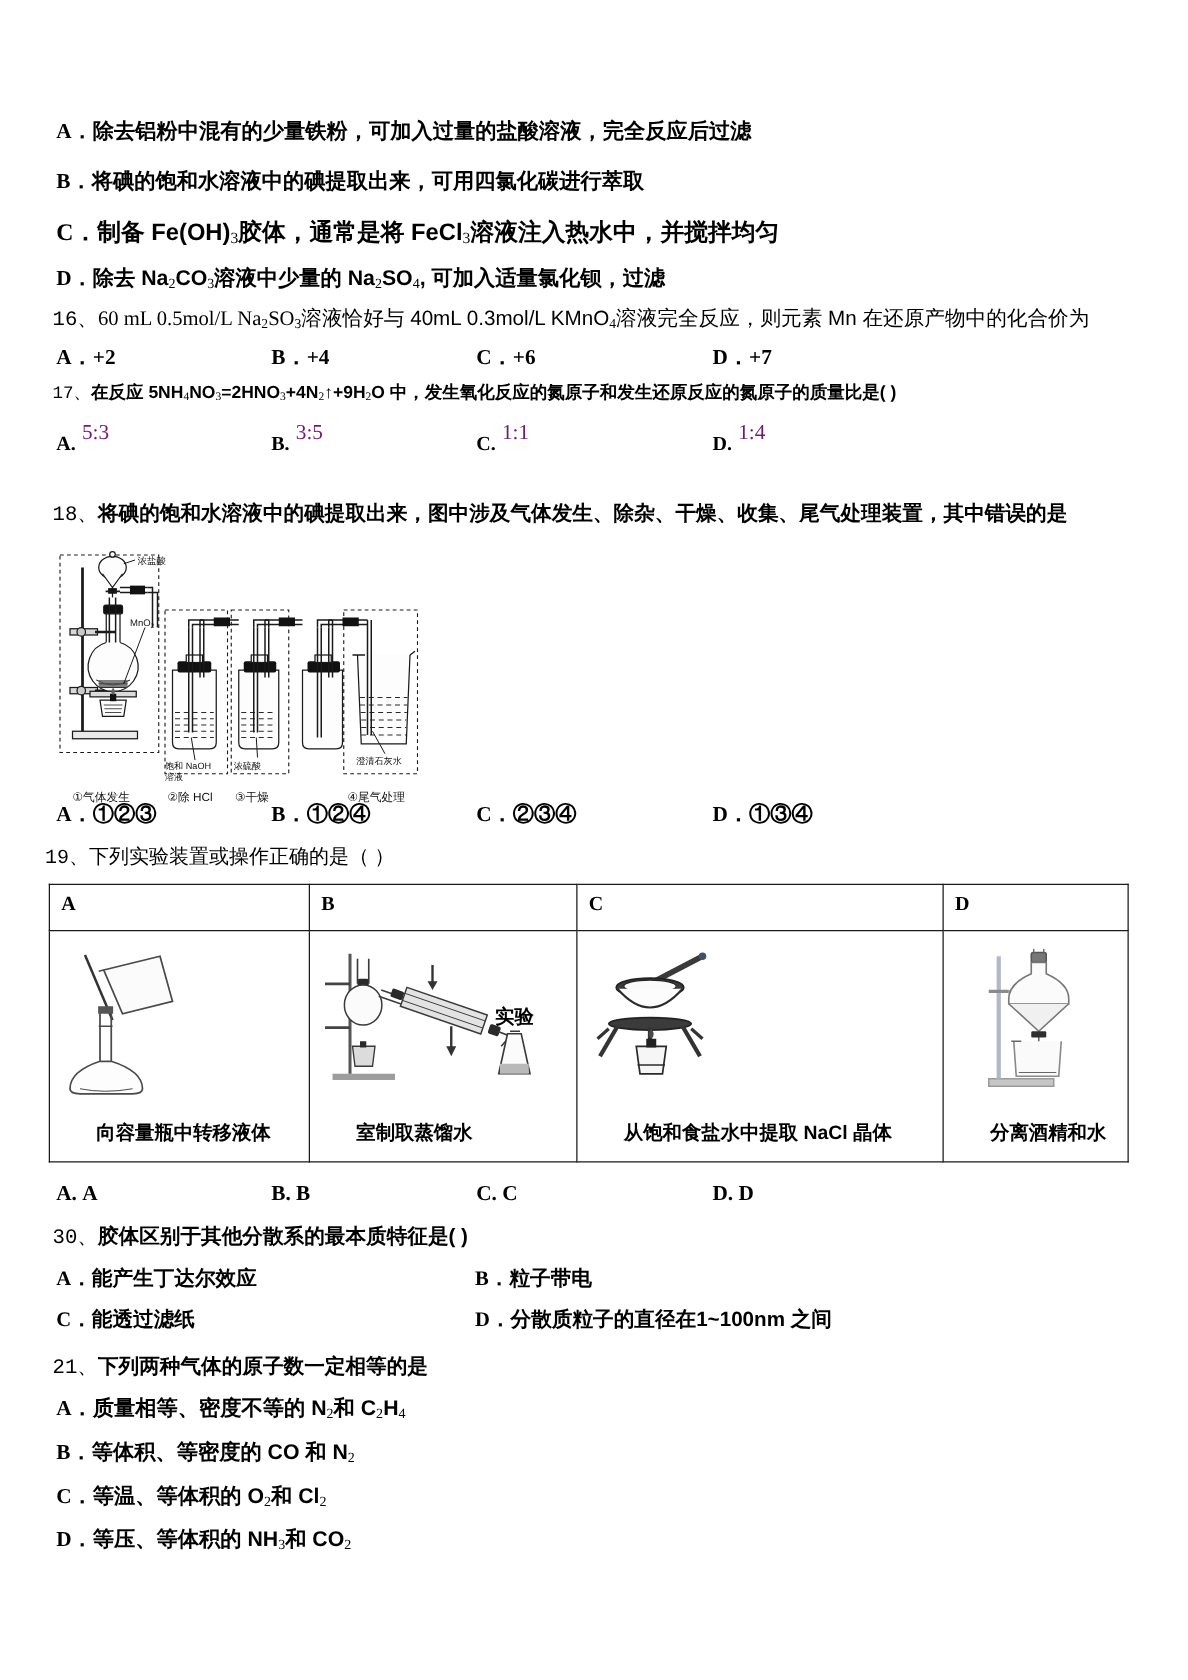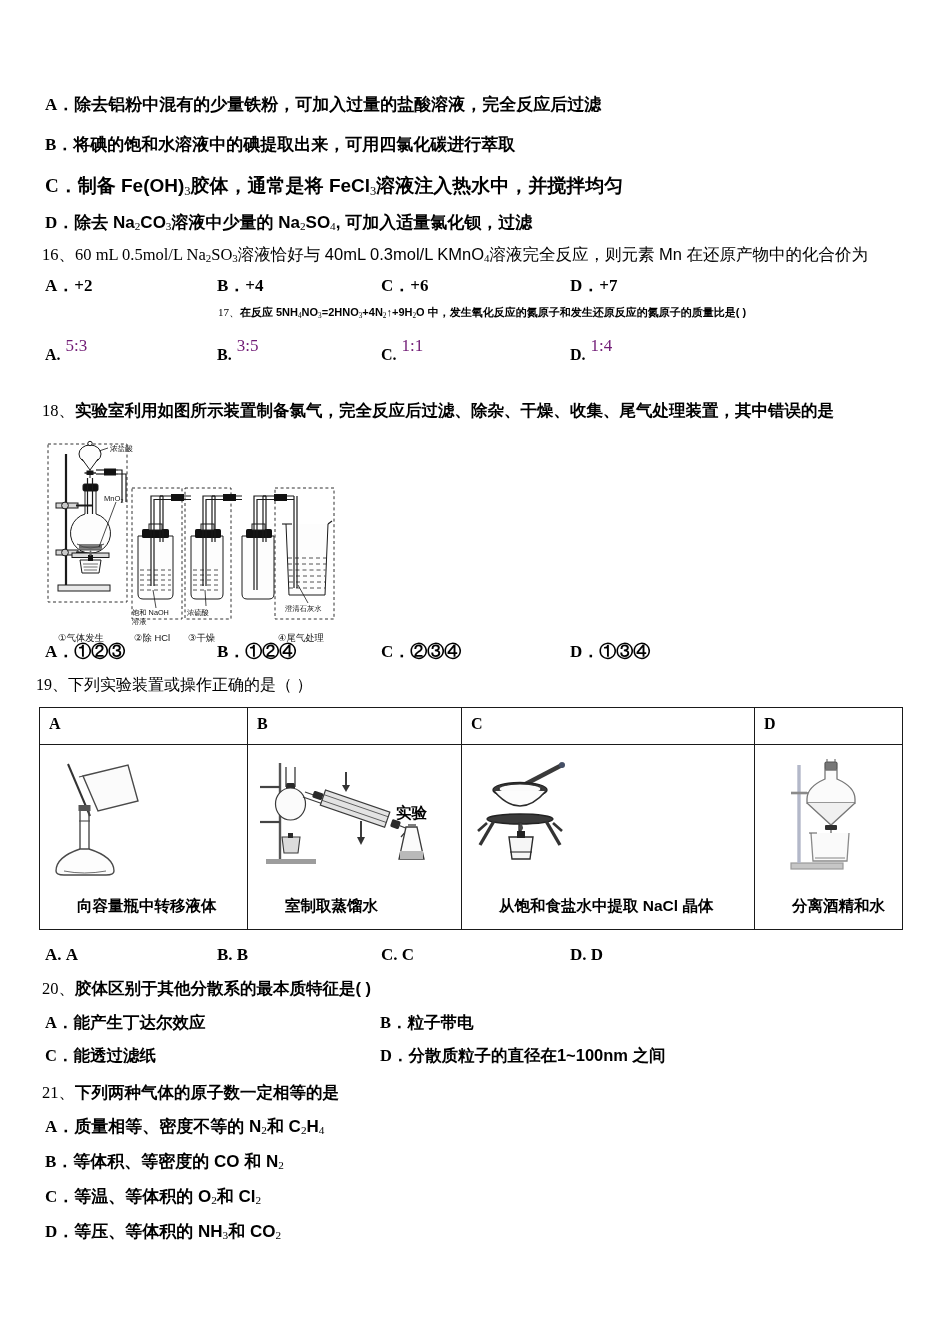--- a/index.html
+++ b/index.html
@@ -39,21 +39,21 @@
     font-family: "Liberation Serif", serif;
   }
   .cn {
     font-family: "Liberation Sans", "DejaVu Sans", sans-serif;
     font-weight: bold;
   }
   .cn-light {
     font-family: "Liberation Sans", "DejaVu Sans", sans-serif;
   }
   .qnum {
-    font-family: Liberation Serif, serif;
+    font-family: Liberation Mono, monospace;
   }
   sub { font-size: 0.66em; vertical-align: -0.22em; }
 
   .optA { position:absolute; left:0; }
   .optB { position:absolute; left:172px; }
   .optC { position:absolute; left:336px; }
   .optD { position:absolute; left:525px; }
 
   
   .ratio {
@@ -123,33 +123,33 @@
     <span class="qnum">16、</span><span>60 mL 0.5mol/L Na</span><sub>2</sub><span>SO</span><sub>3</sub><span class="cn-light">溶液恰好与 40mL 0.3mol/L KMnO</span><sub>4</sub><span class="cn-light">溶液完全反应，则元素 Mn 在还原产物中的化合价为</span>
   </div>
 
   <div class="opt-row" style="top:274px;font-size:17px;">
     <span class="optA"><span class="lab">A．</span><span class="lab">+2</span></span>
     <span class="optB"><span class="lab">B．</span><span class="lab">+4</span></span>
     <span class="optC"><span class="lab">C．</span><span class="lab">+6</span></span>
     <span class="optD"><span class="lab">D．</span><span class="lab">+7</span></span>
   </div>
 
-  <div class="q-line" style="top:305px;font-size:11px;text-align:center;">
+  <div class="q-line" style="top:305px;font-size:14px;">
     <span class="qnum">17、</span><span class="cn">在反应 5NH</span><sub>4</sub><span class="cn">NO</span><sub>3</sub><span class="cn">=2HNO</span><sub>3</sub><span class="cn">+4N</span><sub>2</sub><span class="cn">↑+9H</span><sub>2</sub><span class="cn">O 中，发生氧化反应的氮原子和发生还原反应的氮原子的质量比是(  )</span>
   </div>
 
   <div class="opt-row" style="top:345px;font-size:16px;">
     <span class="optA"><span class="lab">A.</span><span class="ratio">5:3</span></span>
     <span class="optB"><span class="lab">B.</span><span class="ratio">3:5</span></span>
     <span class="optC"><span class="lab">C.</span><span class="ratio">1:1</span></span>
     <span class="optD"><span class="lab">D.</span><span class="ratio">1:4</span></span>
   </div>
 
   <div class="q-line" style="top:400px;font-size:16.5px;">
-    <span class="qnum">18、</span><span class="cn">实验室利用如图所示装置制备氯气，完全反应后过滤、除杂、干燥、收集、尾气处理装置，其中错误的是</span>
+    <span class="qnum">18、</span><span class="cn">将碘的饱和水溶液中的碘提取出来，图中涉及气体发生、除杂、干燥、收集、尾气处理装置，其中错误的是</span>
   </div>
 
   <div id="fig18">
     <svg width="340" height="212" viewBox="0 0 340 212" xmlns="http://www.w3.org/2000/svg">
       <g stroke="#1a1a1a" fill="none" stroke-width="1">
 
         <rect x="2" y="4" width="79" height="158" stroke-dasharray="3,2.6" stroke-width="0.9"></rect>
 
         <rect x="86" y="48" width="50" height="131" stroke-dasharray="3,2.6" stroke-width="0.9"></rect>
 
@@ -483,21 +483,21 @@
     </table>
 
   <div class="opt-row" style="top:945px;font-size:17px;">
     <span class="optA"><span class="lab">A.</span>&nbsp;<span class="lab">A</span></span>
     <span class="optB"><span class="lab">B.</span>&nbsp;<span class="lab">B</span></span>
     <span class="optC"><span class="lab">C.</span>&nbsp;<span class="lab">C</span></span>
     <span class="optD"><span class="lab">D.</span>&nbsp;<span class="lab">D</span></span>
   </div>
 
   <div class="q-line" style="top:978px;font-size:16.5px;">
-    <span class="qnum">20、</span><span class="cn">胶体区别于其他分散系的最本质特征是(       )</span>
+    <span class="qnum">30、</span><span class="cn">胶体区别于其他分散系的最本质特征是(       )</span>
   </div>
 
   <div class="opt-row" style="top:1012px;font-size:16.5px;">
     <span style="position:absolute;left:0;"><span class="lab">A．</span><span class="cn">能产生丁达尔效应</span></span>
     <span style="position:absolute;left:335px;"><span class="lab">B．</span><span class="cn">粒子带电</span></span>
   </div>
 
   <div class="opt-row" style="top:1045px;font-size:16.5px;">
     <span style="position:absolute;left:0;"><span class="lab">C．</span><span class="cn">能透过滤纸</span></span>
     <span style="position:absolute;left:335px;"><span class="lab">D．</span><span class="cn">分散质粒子的直径在1~100nm 之间</span></span>

